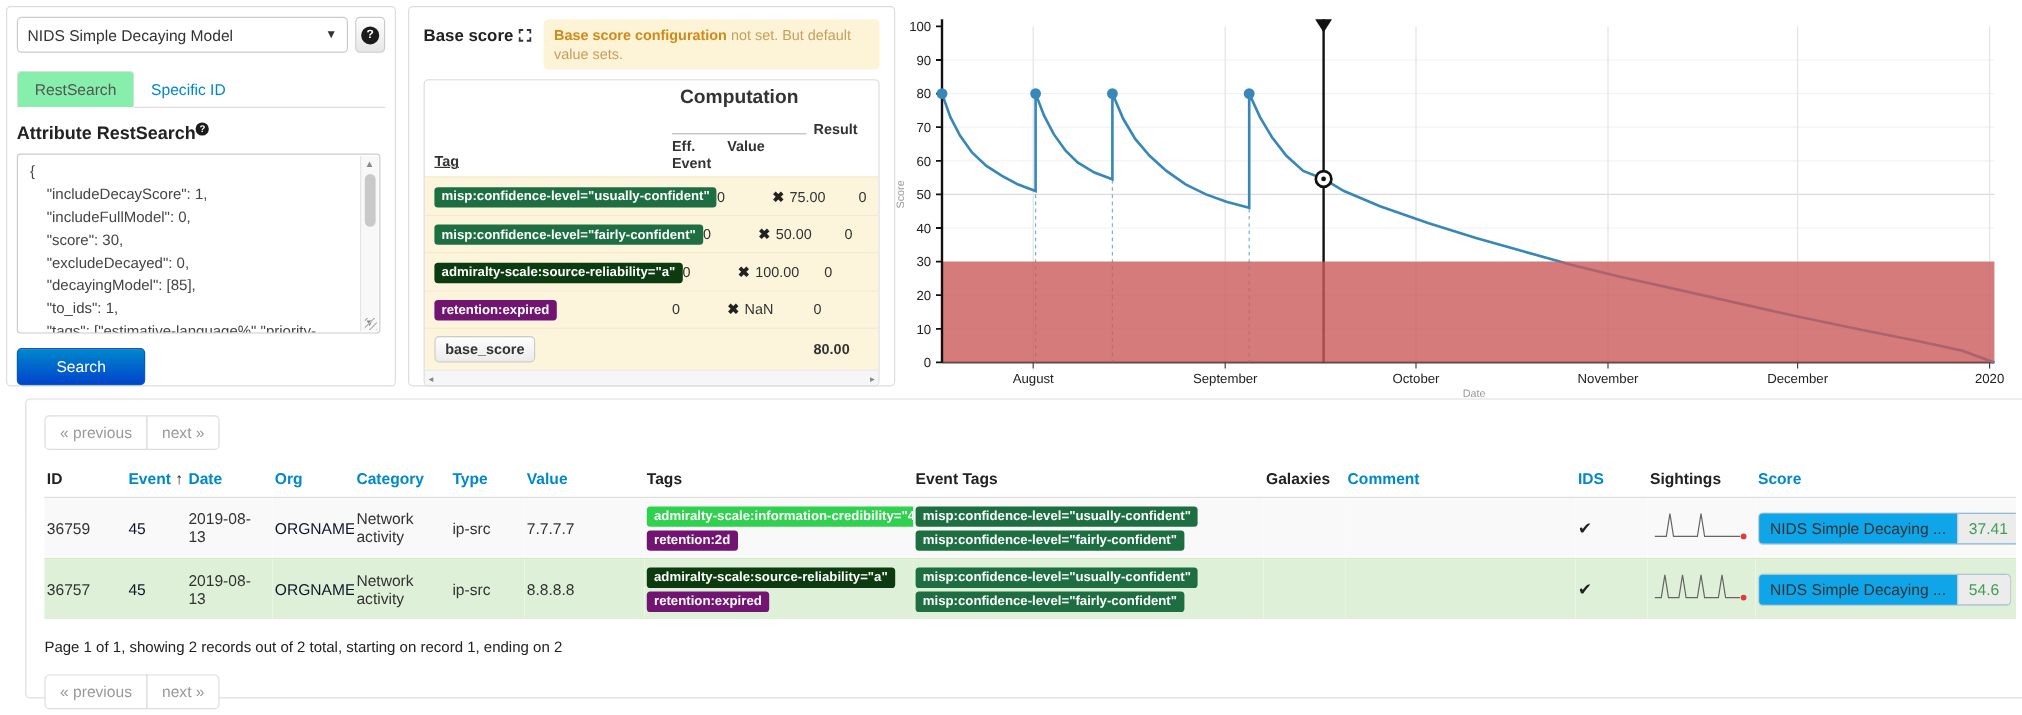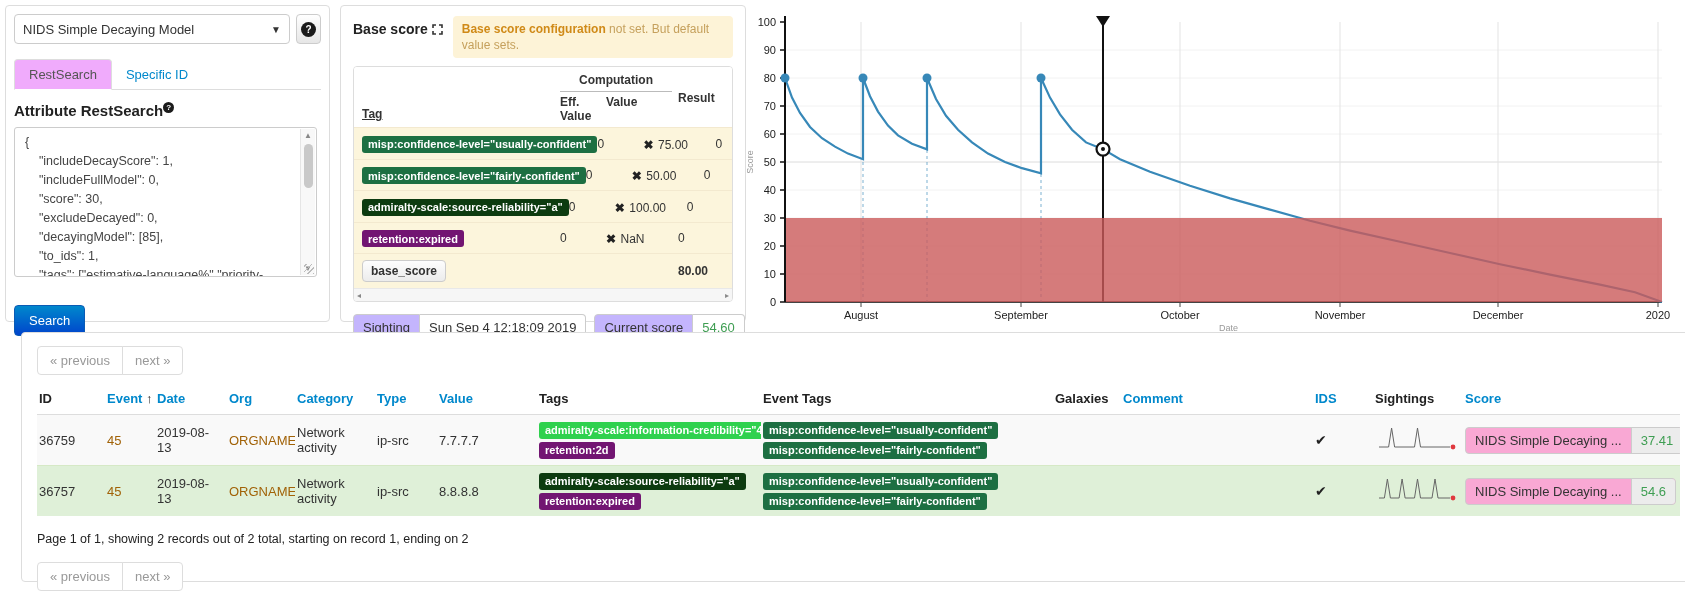--- a/index.html
+++ b/index.html
@@ -13,47 +13,47 @@
   .fake-select { flex:0 0 276px; height:30px; border:1px solid #ccc; border-radius:4px; background:#fff;
                  display:flex; align-items:center; justify-content:space-between; padding:0 8px; font-size:13px; color:#333; }
   .caret { font-size:10px; color:#333; }
   .help-btn { width:30px; height:30px; border:1px solid #ccc; border-radius:4px;
               background:linear-gradient(#ffffff,#e6e6e6); display:flex; align-items:center; justify-content:center; cursor:pointer; }
   .q-circle { width:15px; height:15px; border-radius:50%; background:#1b1b1b; color:#fff; font-size:10px; font-weight:bold;
               display:inline-flex; align-items:center; justify-content:center; }
   .q-circle.small { width:11px; height:11px; font-size:8px; vertical-align:super; }
   .tab-bar { margin-top:12px; border-bottom:1px solid #ddd; display:flex; align-items:flex-end; padding-left:0; height:34px; }
   .tab { font-size:13px; padding:7px 14px; border-radius:4px 4px 0 0; }
-  .tab.active { background:#f0abfc; border:1px solid #ddd; border-bottom:1px solid #fff; margin-bottom:-1px; color:#555; }
+  .tab.active { background:#86efac; border:1px solid #ddd; border-bottom:1px solid #fff; margin-bottom:-1px; color:#555; }
   .tab.inactive { color:#0088cc; cursor:pointer; }
   .rs-heading { margin-top:12px; font-size:15px; font-weight:bold; color:#222; }
   .query-box { position:relative; margin-top:8px; width:303px; height:150px; border:1px solid #ccc; border-radius:3px; overflow:hidden; background:#fff; }
   .query-box pre { font-family:"Liberation Sans", sans-serif; font-size:12.5px; line-height:19px; color:#444;
                    padding:5px 22px 5px 10px; white-space:pre-wrap; word-break:break-all; }
   .vscroll { position:absolute; top:1px; right:1px; bottom:1px; width:15px; background:#f8f8f8; border-left:1px solid #e5e5e5;
              display:flex; flex-direction:column; justify-content:space-between; align-items:center; font-size:8px; color:#888; padding:2px 0; }
   .vthumb { position:absolute; top:16px; right:3px; width:9px; height:44px; background:#c9c9c9; border-radius:5px; }
   .resize-grip { position:absolute; right:2px; bottom:2px; width:10px; height:10px;
                  background:repeating-linear-gradient(315deg,#bbb 0 1px,transparent 1px 4px); }
-  .search-btn { margin-top:28px; display:inline-block; background:linear-gradient(#0088cc,#0044cc); color:#fff; font-size:13px;
-                padding:7px 14px; border:1px solid #0a5bb5; border-radius:4px; cursor:pointer; }
+  .search-btn { margin-top:12px; display:inline-block; background:linear-gradient(#0088cc,#0044cc); color:#fff; font-size:13px;
+                padding:7px 32px; border:1px solid #0a5bb5; border-radius:4px; cursor:pointer; }
 
   
   #base-panel { left:340px; top:5px; width:406px; height:317px; padding:10px 12px; }
   .bs-header { display:flex; align-items:flex-start; gap:10px; }
   .bs-title { font-size:14px; font-weight:bold; color:#222; white-space:nowrap; padding-top:5px; }
   .expand-icon { display:inline-block; vertical-align:-1px; margin-left:4px; cursor:pointer; }
   .warn-box { background:#fdf3d7; border-radius:4px; padding:5px 9px; font-size:12px; color:#c5a05c; line-height:1.35; }
   .warn-box b { color:#d08a18; }
   .bs-table { margin-top:8px; border:1px solid #ddd; border-radius:4px; overflow:hidden; }
   .bs-grid { display:grid; grid-template-columns:1fr 46px 66px 52px; align-items:center; }
   .bs-headrow { background:#fff; padding:6px 8px 4px 8px; }
   .bs-h-tag { font-size:12px; font-weight:bold; align-self:end; padding-bottom:2px;text-decoration:underline; }
   .bs-comp-wrap { grid-column:2 / span 2; text-align:center; }
-  .bs-comp-label { font-size:12px; font-weight:bold; border-bottom:1px solid #bbb; padding-bottom:4px; margin-bottom:3px; }
+  .bs-comp-label { font-size:16px; font-weight:bold; border-bottom:1px solid #bbb; padding-bottom:20px; margin-bottom:3px; }
   .bs-comp-sub { display:flex; }
   .bs-comp-sub span { font-size:12px; font-weight:bold; text-align:left; }
   .bs-sub-ratio { width:46px; }
   .bs-h-result { font-size:12px; font-weight:bold; text-align:left; padding-left:6px; }
   .bs-row { background:#fcf5dc; border-top:1px solid #f3e9cf; padding:6px 8px; min-height:31px; }
   .badge { display:inline-block; color:#fff; font-size:11px; font-weight:bold; padding:2.5px 6px; border-radius:3px; white-space:nowrap; }
   .bs-num { font-size:12px; color:#333; }
   .bs-op { font-size:12px; font-weight:bold; color:#222; }
   .bs-total-badge { display:inline-block; background:linear-gradient(#fdfdfd,#ececec); border:1px solid #ccc; border-radius:4px;
                     font-size:12px; font-weight:bold; color:#333; padding:3px 8px; }
@@ -76,25 +76,25 @@
   .pager { display:inline-flex; }
   .pager .pg-btn { background:#fff; border:1px solid #ddd; color:#999; font-size:13px; padding:6px 12px; cursor:pointer; }
   .pager .pg-btn:first-child { border-radius:4px 0 0 4px; }
   .pager .pg-btn:last-child { border-radius:0 4px 4px 0; margin-left:-1px; }
   table.results { width:100%; border-collapse:collapse; table-layout:fixed; margin-top:10px; }
   table.results th { text-align:left; font-size:13px; font-weight:bold; color:#222; padding:6px 8px 8px 2px; border-bottom:1px solid #ddd; white-space:nowrap; }
   table.results th .th-link { color:#0088cc; cursor:pointer; }
   table.results td { font-size:13px; padding:5px 8px 5px 2px; vertical-align:middle; height:45px; overflow:hidden; }
   tr.r-row-0 td { background:#f9f9f9; border-top:1px solid #e8e8e8; }
   tr.r-row-1 td { background:#dff0d8; border-top:1px solid #d6e9c6; }
-  .link { color:#a16207; cursor:pointer; }
+  .link { color:#0f172a; cursor:pointer; }
   .tagstack .badge { display:inline-block; margin:1.5px 2px 1.5px 0; }
   .tagstack { line-height:1.1; }
   .ids-check { font-size:14px; color:#222; }
-  .score-widget { display:inline-flex; border:1px solid #ccc; border-radius:4px; overflow:hidden; background:#f9a8d4; }
+  .score-widget { display:inline-flex; border:1px solid #ccc; border-radius:4px; overflow:hidden; background:#0ea5e9; }
   .score-widget .sw-model { padding:5px 9px; font-size:13px; color:#333; white-space:nowrap; }
   .score-widget .sw-val { padding:5px 9px; font-size:13px; background:#ececec; border-left:1px solid #ccc; }
   .summary { font-size:12.5px; color:#222; margin-top:16px; }
   .pager.bottom { margin-top:16px; }
 </style>
 </head>
 <body>
 
 <div class="stage">
 
@@ -150,21 +150,21 @@
         <b>Base score configuration</b><span> not set. But default value sets.</span>
       </div>
     </div>
 
     <div class="bs-table">
       <div class="bs-grid bs-headrow">
         <div class="bs-h-tag">Tag</div>
         <div class="bs-comp-wrap">
           <div class="bs-comp-label">Computation</div>
           <div class="bs-comp-sub">
-            <span class="bs-sub-ratio" style="width:46px">Eff. Value</span>
+            <span class="bs-sub-ratio" style="width:46px">Eff. Event</span>
             <span>Value</span>
           </div>
         </div>
         <div class="bs-h-result">Result</div>
       </div>
 
       <div class="bs-grid bs-row">
         <div><span class="badge" style="background-color: rgb(29, 111, 66);">misp:confidence-level="usually-confident"</span></div>
         <div class="bs-num">0</div>
         <div><span class="bs-op">✖</span> <span class="bs-num">75.00</span></div>

